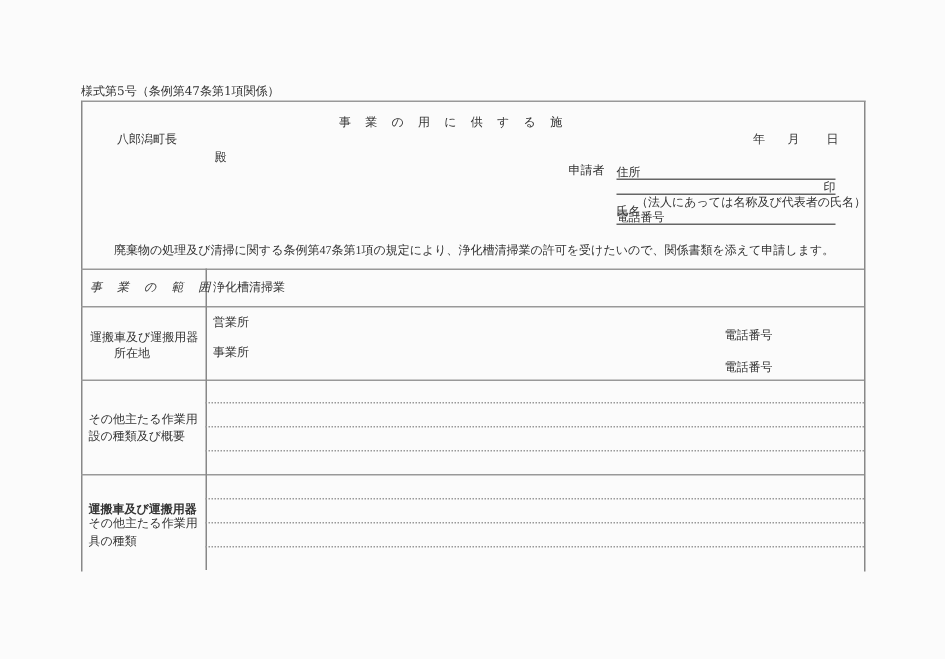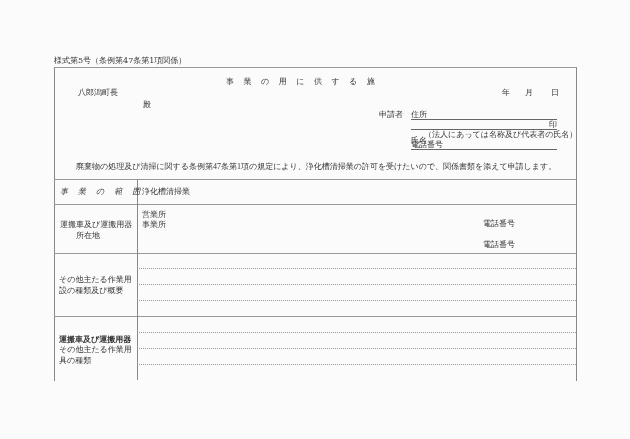--- a/index.html
+++ b/index.html
@@ -57,21 +57,21 @@
 <div class="dline" style="top:332px;"></div>
 <div class="dline" style="top:348px;"></div>
 <div class="dline" style="top:364px;"></div>
 
 <div class="abs t8 spread" style="left:60px;top:187px;font-style:italic;">事業の範囲</div>
 <div class="abs t8" style="left:142px;top:187px;">浄化槽清掃業</div>
 
 <div class="abs t8" style="left:60px;top:220px;">運搬車及び運搬用器</div>
 <div class="abs t8" style="left:76px;top:231px;">所在地</div>
 <div class="abs t8" style="left:142px;top:210px;">営業所</div>
-<div class="abs t8" style="left:142px;top:220px;">事業所</div>
+<div class="abs t8" style="left:142px;top:230px;">事業所</div>
 <div class="abs t8" style="left:483px;top:219px;">電話番号</div>
 <div class="abs t8" style="left:483px;top:240px;">電話番号</div>
 
 <div class="abs t8" style="left:59px;top:275px;">その他主たる作業用</div>
 <div class="abs t8" style="left:59px;top:286px;text-align:right;">設の種類及び概要</div>
 
 <div class="abs t8" style="left:59px;top:334px;font-weight:bold;">運搬車及び運搬用器</div>
 <div class="abs t8" style="left:59px;top:345px;font-family:Liberation Mono, monospace;">その他主たる作業用</div>
 <div class="abs t8" style="left:59px;top:356px;">具の種類</div>
 

